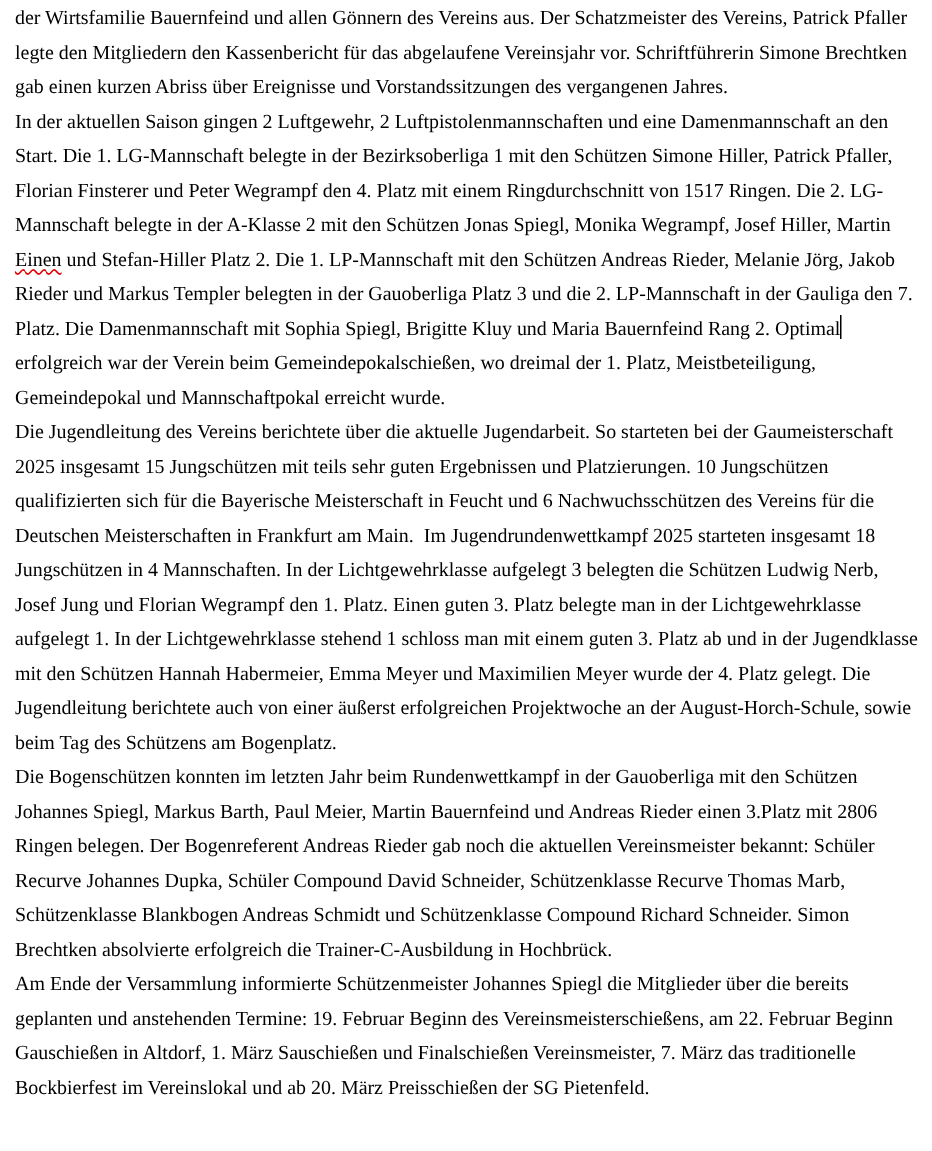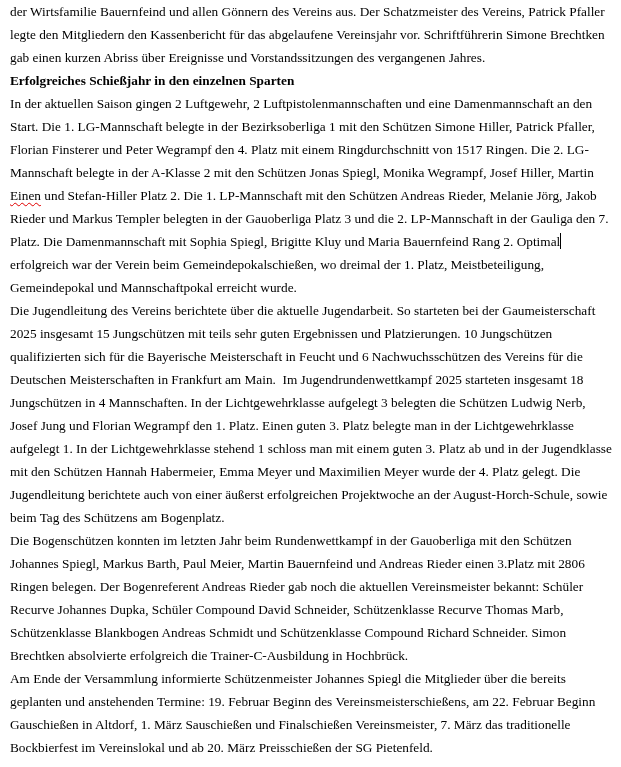--- a/index.html
+++ b/index.html
@@ -49,21 +49,20 @@
     vertical-align: -3px;
   }
 </style>
 </head>
 <body>
 
 <div class="page">
   <p class="para"><span>der Wirtsfamilie Bauernfeind und allen Gönnern des Vereins aus. Der Schatzmeister des Vereins, Patrick Pfaller
 legte den Mitgliedern den Kassenbericht für das abgelaufene Vereinsjahr vor. Schriftführerin Simone Brechtken
 gab einen kurzen Abriss über Ereignisse und Vorstandssitzungen des vergangenen Jahres.</span></p>
-  <p class="para heading"><span>Erfolgreiches Schießjahr in den einzelnen Sparten</span></p>
   <p class="para"><span>In der aktuellen Saison gingen 2 Luftgewehr, 2 Luftpistolenmannschaften und eine Damenmannschaft an den
 Start. Die 1. LG-Mannschaft belegte in der Bezirksoberliga 1 mit den Schützen Simone Hiller, Patrick Pfaller,
 Florian Finsterer und Peter Wegrampf den 4. Platz mit einem Ringdurchschnitt von 1517 Ringen. Die 2. LG-
 Mannschaft belegte in der A-Klasse 2 mit den Schützen Jonas Spiegl, Monika Wegrampf, Josef Hiller, Martin
 </span><span class="misspelled">Einen</span><span> und Stefan-Hiller Platz 2. Die 1. LP-Mannschaft mit den Schützen Andreas Rieder, Melanie Jörg, Jakob
 Rieder und Markus Templer belegten in der Gauoberliga Platz 3 und die 2. LP-Mannschaft in der Gauliga den 7.
 Platz. Die Damenmannschaft mit Sophia Spiegl, Brigitte Kluy und Maria Bauernfeind Rang 2. Optimal</span><span class="caret"></span><span>
 erfolgreich war der Verein beim Gemeindepokalschießen, wo dreimal der 1. Platz, Meistbeteiligung,
 Gemeindepokal und Mannschaftpokal erreicht wurde.</span></p>
   <p class="para"><span>Die Jugendleitung des Vereins berichtete über die aktuelle Jugendarbeit. So starteten bei der Gaumeisterschaft

